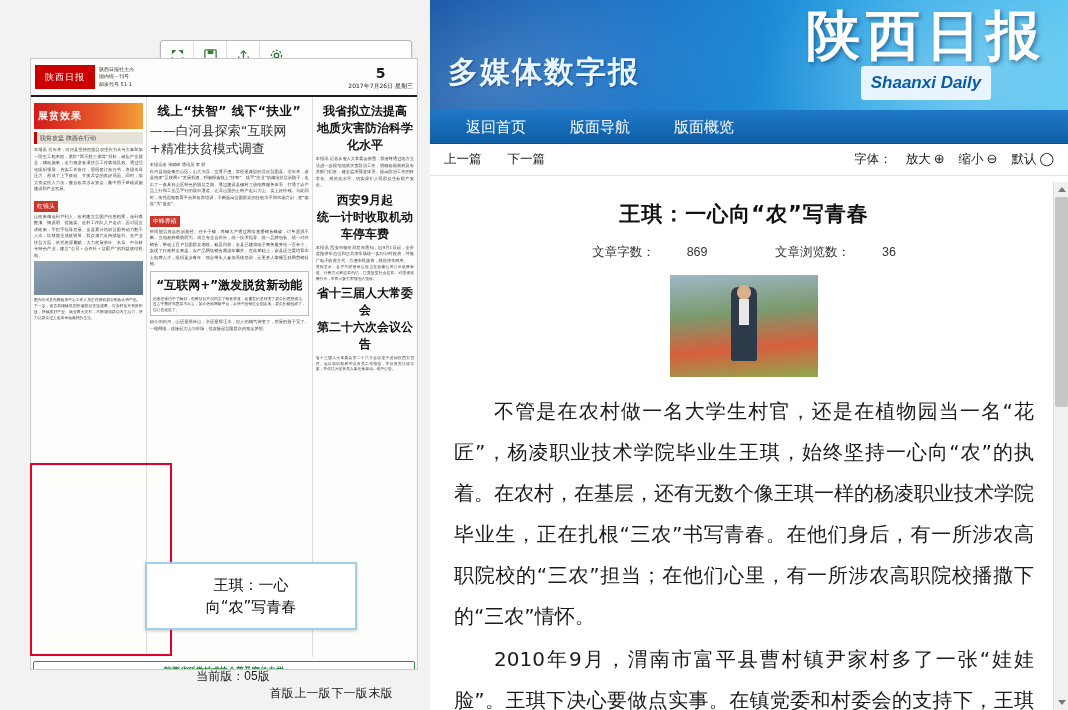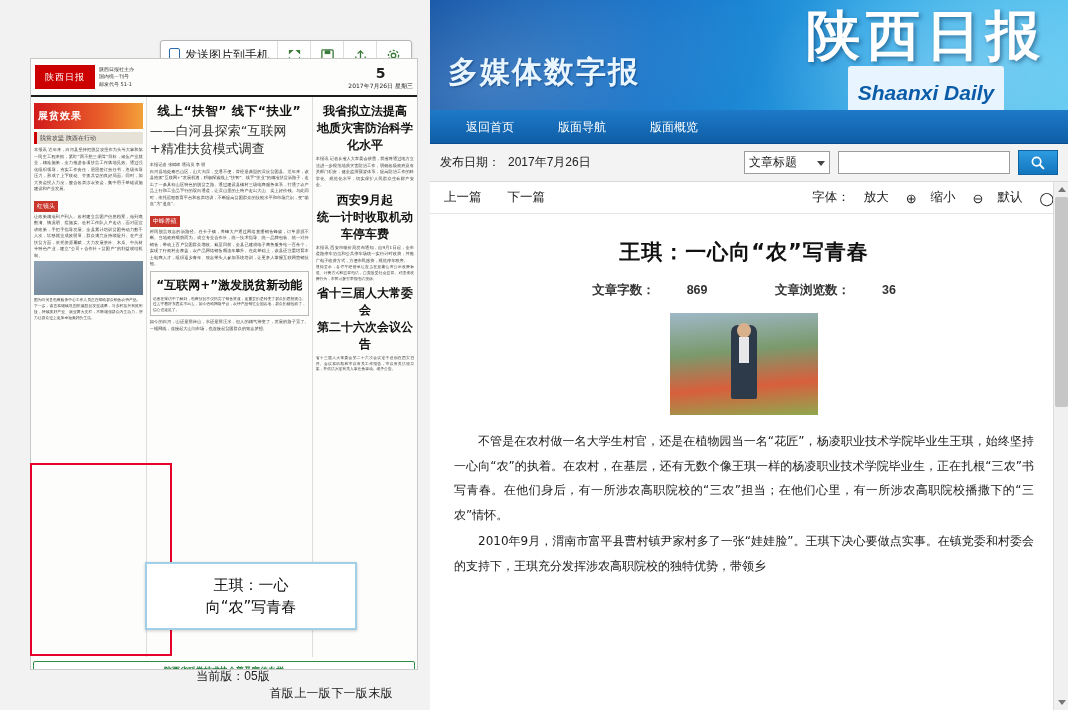--- a/index.html
+++ b/index.html
@@ -303,39 +303,39 @@
     font-weight: bold;
     color: #ffffff;
     letter-spacing: 6px;
     text-shadow: 2px 2px 4px rgba(0,30,70,.45);
     line-height: 1;
   }
   .brand-en {
     margin-top: 4px;
     background: #e8f4ff;
     color: #0a5ca8;
-    font-size: 21px;
+    font-size: 17px;
     font-weight: bold;
     font-style: italic;
     border-radius: 3px;
-    padding: 15px 10px;
+    padding: 7px 10px;
     display: inline-block;
   }
   .navbar {
     width: 638px; height: 34px;
     background: linear-gradient(#1e79c8,#0f5ea6);
     display: flex;
     align-items: center;
     padding-left: 14px;
     gap: 0;
     border-bottom: 1px solid #0b4d8c;
   }
   .navbar .nav-item {
     color: #fff;
-    font-size: 12px;
+    font-size: 15px;
     padding: 16px 22px;
     cursor: pointer;
     line-height: 34px;
   }
   .filterbar {
     width: 638px; height: 38px;
     background: #f3f3f3;
     border-bottom: 1px solid #d8d8d8;
     display: flex;
     align-items: center;
@@ -386,22 +386,22 @@
     font-size: 12.5px;
     color: #1a1a1a;
     border-bottom: 1px solid #e4e4e4;
   }
   .artbar .prev { cursor: pointer; }
   .artbar .next { cursor: pointer; margin-left: 26px; }
   .artbar .fs-label { margin-left: auto; color: #222; }
   .fs-opt {
     margin-left: 14px;
     display: inline-flex;
-    align-items: flex-end;
-    gap: 17px;
+    align-items: flex-start;
+    gap: 3px;
     cursor: pointer;
   }
   .fs-opt .gl { font-size: 13px; }
   .article {
     position: relative;
     width: 638px;
     height: 544px;
     padding: 10px 34px 0 24px;
     overflow: hidden;
     background: #fff;
@@ -414,21 +414,21 @@
     color: #111;
     margin: 14px 0 16px;
     letter-spacing: 1px;
   }
   .art-meta {
     text-align: center;
     font-size: 12.5px;
     color: #333;
     margin-bottom: 14px;
   }
-  .art-meta span { margin: 4px 16px; font-weight: bold; }
+  .art-meta span { margin: 4px 16px; }
   .art-photo {
     width: 148px; height: 102px;
     margin: 0 auto 14px;
     background: linear-gradient(175deg,#9fb8c8 0%,#7a9a6d 38%,#d85f3c 70%,#8fa84f 100%);
     position: relative;
     overflow: hidden;
   }
   .art-photo .person {
     position: absolute;
     left: 50%; top: 12px;
@@ -449,21 +449,21 @@
   .art-photo .shirt {
     position: absolute;
     left: 50%; top: 24px;
     margin-left: -5px;
     width: 10px; height: 26px;
     background: #e7e7ea;
     z-index: 2;
   }
   .art-p {
     font-family: "DejaVu Sans", sans-serif;
-    font-size: 12px;
+    font-size: 20px;
     line-height: 2.05;
     color: #1b1b1b;
     text-indent: 2em;
     margin: 0 0 2px;
     text-align: justify;
   }
   .scrollbar {
     position: absolute;
     right: 0; top: 182px;
     width: 15px; height: 528px;
@@ -497,24 +497,20 @@
   }
 </style>
 </head>
 <body>
 
 <div id="app">
 
   <div class="left-pane">
 
     <div class="paper-toolbar">
-      <div class="ptb-send">
-        <span class="phone"></span>
-        <span>发送图片到手机</span>
-      </div>
       <div class="ptb-btn">
         <svg width="15" height="15" viewBox="0 0 16 16">
             <path d="M2 2h5L2 7zM14 2v5L9 2zM2 14v-5l5 5zM14 14H9l5-5z" fill="#3a7a3a"></path>
           </svg>
       </div>
       <div class="ptb-btn">
         <svg width="15" height="15" viewBox="0 0 16 16">
             <rect x="2" y="2" width="12" height="12" rx="1" fill="none" stroke="#3a7a3a" stroke-width="1.4"></rect>
             <rect x="5" y="2.5" width="6" height="4" fill="#3a7a3a"></rect>
           </svg>
@@ -638,35 +634,20 @@
         <div class="brand-en">Shaanxi Daily</div>
       </div>
     </div>
 
     <div class="navbar">
       <div class="nav-item">返回首页</div>
       <div class="nav-item">版面导航</div>
       <div class="nav-item">版面概览</div>
     </div>
 
-    <div class="filterbar">
-      <span class="lbl">发布日期：</span>
-      <span class="datev">2017年7月26日</span>
-      <div class="sel">
-        <span>文章标题</span>
-        <span class="caret"></span>
-      </div>
-      <input class="search-input" type="text" value="" placeholder="" style="">
-      <div class="search-btn">
-        <svg width="16" height="16" viewBox="0 0 16 16">
-          <circle cx="6.6" cy="6.6" r="4.2" fill="none" stroke="#fff" stroke-width="1.7"></circle>
-          <path d="M9.8 9.8L13.4 13.4" stroke="#fff" stroke-width="2" stroke-linecap="round"></path>
-        </svg>
-      </div>
-    </div>
 
     <div class="artbar">
       <span class="prev">上一篇</span>
       <span class="next">下一篇</span>
       <span class="fs-label">字体：</span>
       <span class="fs-opt">
         <span>放大</span>
         <span class="gl">⊕</span>
       </span>
       <span class="fs-opt">

